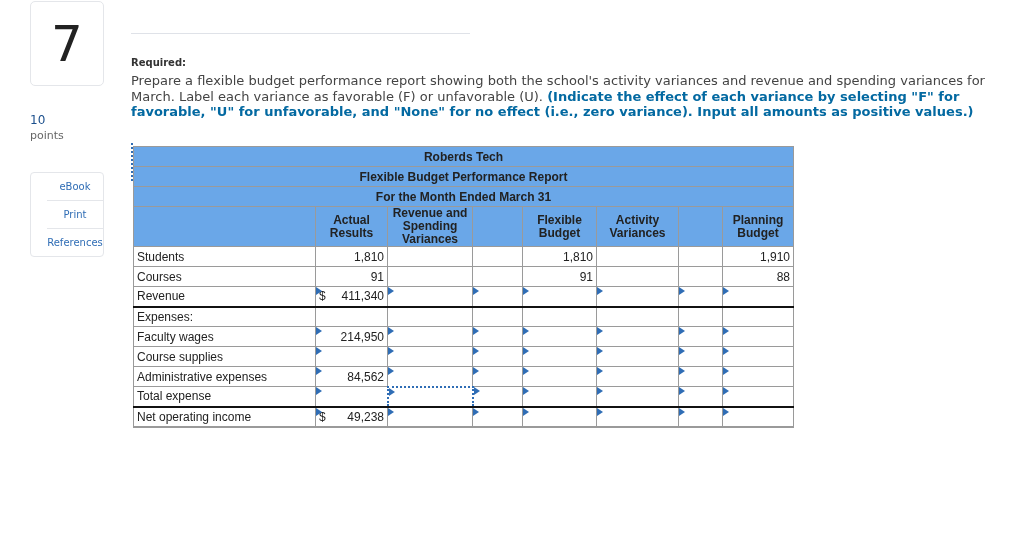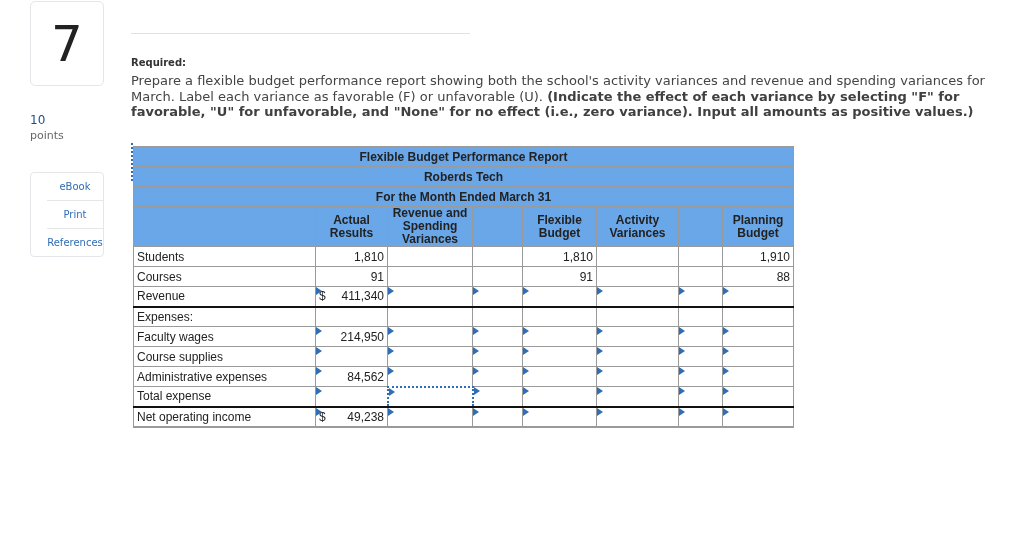--- a/index.html
+++ b/index.html
@@ -10,21 +10,21 @@
   .points-lbl { position:absolute; left:30px; top:129px; font-family:"DejaVu Sans", sans-serif; font-size:11px; color:#666; }
 
   .resources { position:absolute; left:30px; top:172px; width:74px; border:1px solid #e4e6ea; border-radius:4px; box-sizing:border-box;padding-left:16px; }
   .res-item { height:27px; line-height:27px; text-align:center; font-family:"DejaVu Sans", sans-serif; font-size:10px; color:#2f6db5; border-bottom:1px solid #e4e6ea; cursor:pointer; }
   .res-item:last-child { border-bottom:none; }
 
   .sep { position:absolute; left:131px; top:33px; width:339px; height:1px; background:#dfe2e8; }
 
   .req-title { position:absolute; left:131px; top:57px; font-family:"DejaVu Sans", sans-serif; font-size:10px; font-weight:bold; color:#333; }
   .req-body { position:absolute; left:131px; top:73px; width:860px; font-family:"DejaVu Sans", sans-serif; font-size:13px; line-height:15.5px; color:#444; }
-  .req-body .red { color:#404040; font-weight:bold; }
+  .req-body .red { color:#0369a1; font-weight:bold; }
 
   .focus-marker { position:absolute; left:131px; top:143px; width:0; height:38px; border-left:2px dotted #2f6db5; }
 
   table.report { position:absolute; left:133px; top:146px; border-collapse:collapse; font-family:"Liberation Sans", sans-serif; font-size:12px; table-layout:fixed; }
   table.report td { border:1px solid #9a9a9a; height:20px; padding:0 3px; box-sizing:border-box; }
   .hdr td { background:#6aa7e8; color:#222; font-weight:bold; text-align:center; }
   .hdr-title td { height:21px; }
   .hdr-cols td { height:67px; line-height:13px; }
   td.lbl { text-align:left; color:#222; }
   td.ind { padding-left:18px; }
@@ -62,24 +62,24 @@
     <col style="width:72px">
     <col style="width:85px">
     <col style="width:50px">
     <col style="width:74px">
     <col style="width:82px">
     <col style="width:44px">
     <col style="width:71px">
   </colgroup>
   <tbody>
       <tr class="hdr hdr-title">
-        <td colspan="8">Flexible Budget Performance Report</td>
+        <td colspan="8">Roberds Tech</td>
       </tr>
   <tr class="hdr hdr-title">
-        <td colspan="8">Roberds Tech</td>
+        <td colspan="8">Flexible Budget Performance Report</td>
       </tr>
   <tr class="hdr hdr-title">
         <td colspan="8">For the Month Ended March 31</td>
       </tr>
   <tr class="hdr hdr-cols">
     <td></td>
     <td>Actual Results</td>
     <td>Revenue and Spending Variances</td>
     <td></td>
     <td>Flexible Budget</td>

